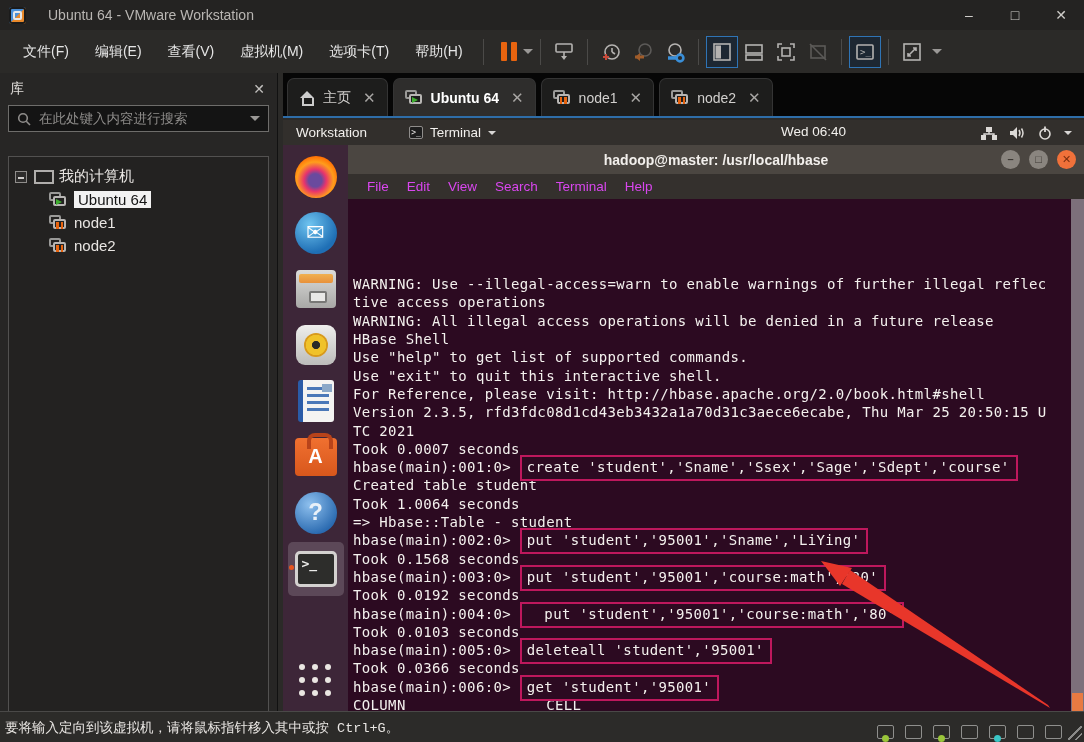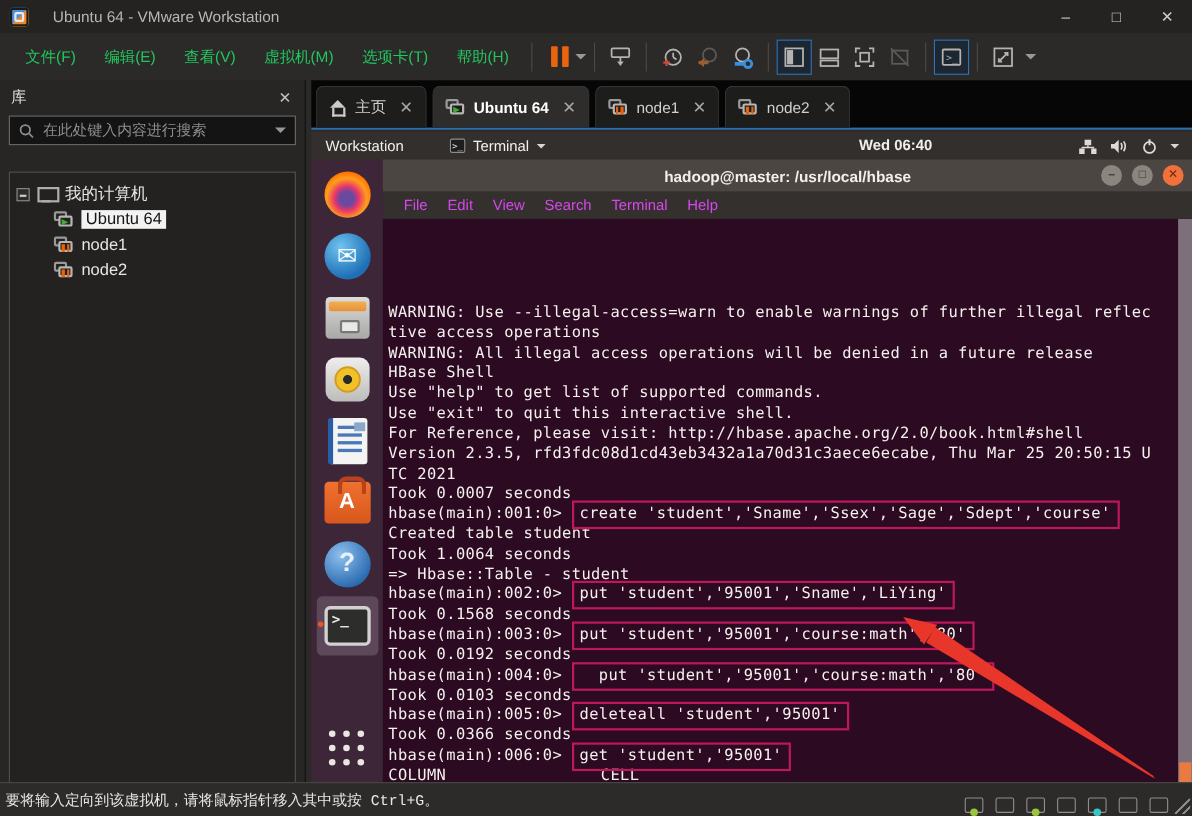--- a/index.html
+++ b/index.html
@@ -11,21 +11,21 @@
     display:flex; align-items:center; color:#b9b6b3; font-size:14px; }
   .vmw-logo { width:17px; height:17px; margin:0 8px 0 9px; border-radius:3px; position:relative;
     background:linear-gradient(135deg,#4a90d9 0 48%, #e8882a 52% 100%); box-shadow:inset 0 0 0 2px #1b1b1b; }
   .vmw-logo::after { content:""; position:absolute; inset:4px; border:2px solid #e8e8e8; border-radius:2px; }
   #titlebar .title { margin-left:14px; }
   .win-btns { margin-left:auto; display:flex; height:30px; }
   .win-btn { width:46px; height:30px; display:flex; align-items:center; justify-content:center;
     color:#cfcdca; font-size:14px; }
 
   #menurow { position:absolute; left:0; top:30px; width:1084px; height:43px; background:#2b2a28;
-    display:flex; align-items:center; padding-left:10px; color:#22c55e; font-size:14px; }
+    display:flex; align-items:center; padding-left:10px; color:#e5e5e5; font-size:14px; }
   .menu-item { padding:6px 13px; }
   .vsep { width:1px; height:26px; background:#4b4a48; margin:0 7px; }
   .tb-btn { width:32px; height:32px; display:flex; align-items:center; justify-content:center; position:relative; border:1px solid transparent; }
   .tb-btn.active { border:1px solid #2f74b5; background:#1d2732; }
   .tb-btn svg { display:block; }
   .pause-group { display:flex; align-items:center; gap:6px; margin-left:10px; }
   .pause-bars { display:flex; gap:4px; }
   .pause-bars i { width:6px; height:19px; background:#e8640f; border-radius:1px; }
   .caret-down { width:0; height:0; border-left:5px solid transparent; border-right:5px solid transparent; border-top:5px solid #9a9896; }
 
@@ -65,21 +65,21 @@
 
   
   #guest { position:absolute; left:283px; top:120px; width:801px; height:591px; background:#3c2537; }
   #ubuntu-topbar { position:absolute; left:0; top:0; width:801px; height:25px; background:#322f2c;
     color:#f2f0ed; font-size:13.5px; display:flex; align-items:center; }
   #ubuntu-topbar .activities { margin-left:13px; }
   .term-indicator { margin-left:42px; display:flex; align-items:center; gap:7px; }
   .term-mini-icon { width:14px; height:13px; background:#1d1d1d; border:1px solid #8f8d8b; border-radius:2px;
     color:#e8e6e4; font-size:8px; line-height:11px; text-align:center; font-family:"DejaVu Sans Mono",monospace; }
   .topbar-caret { width:0; height:0; border-left:4px solid transparent; border-right:4px solid transparent; border-top:4px solid #d8d6d4; }
-  .clock { position:absolute; left:498px; top:4px; font-weight:bold; }
+  .clock { position:absolute; left:498px; top:4px; font-weight:normal; }
   .tray { position:absolute; right:12px; top:0; height:25px; display:flex; align-items:center; gap:12px; }
 
   
   #dock { position:absolute; left:0; top:25px; width:65px; height:566px; background:#3d2638;
     display:flex; flex-direction:column; align-items:center; padding-top:5px; }
   .dock-item { width:56px; height:54px; display:flex; align-items:center; justify-content:center; position:relative; margin-bottom:2px; }
   .dock-item.active { background:rgba(255,255,255,0.16); border-radius:5px; }
   .dock-item.active::before { content:""; position:absolute; left:1px; top:23px; width:5px; height:5px; border-radius:50%; background:#e8561f; }
   .ico-firefox { width:42px; height:42px; border-radius:50%;
     background:radial-gradient(circle at 48% 58%, #6a4a9e 0 20%, #e8346c 34%, #ff9d1c 56%, #ff6a00 76%, #ffc21c); }

